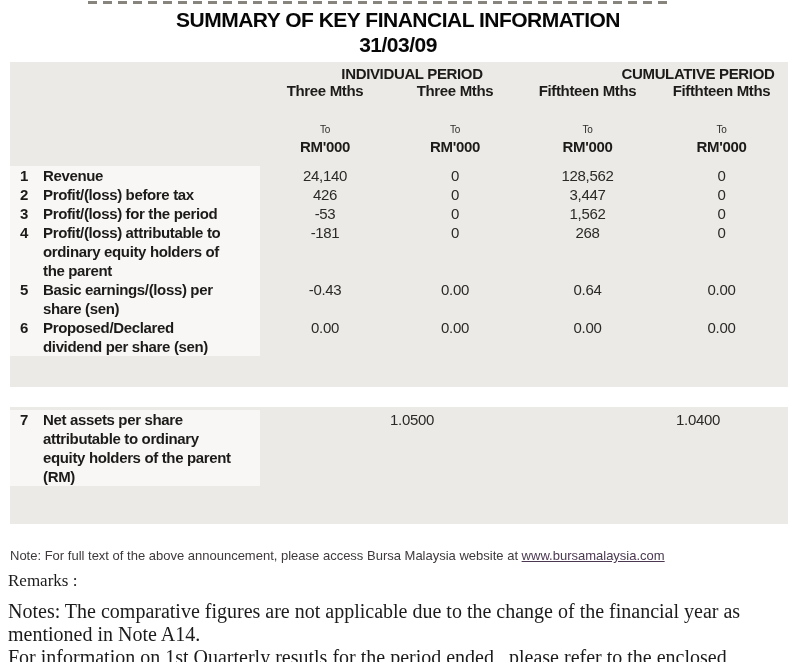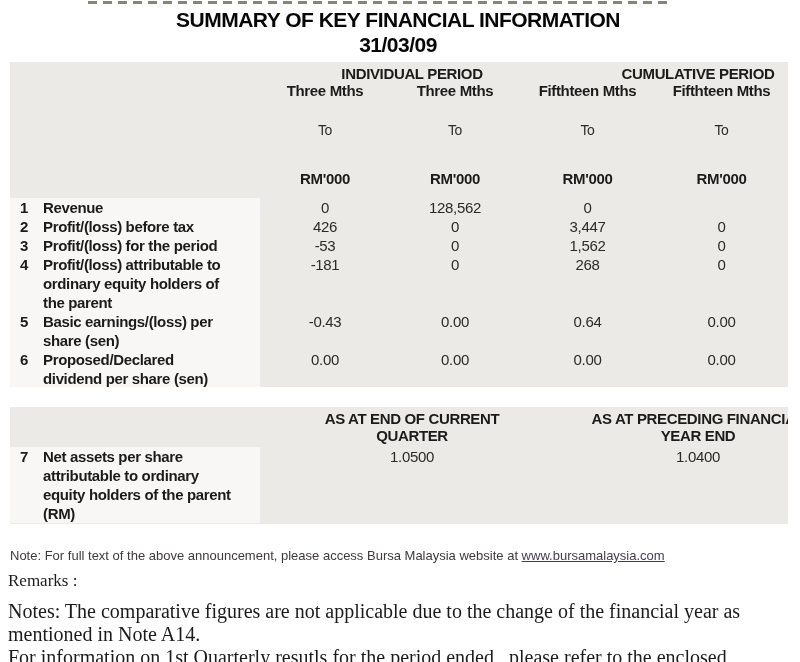--- a/index.html
+++ b/index.html
@@ -21,22 +21,22 @@
     color:#1D1B19; font-size:15px; letter-spacing:-0.35px; overflow:hidden;
   }
   .t1 { top:62px; height:325px; }
   .t2 { top:407px; height:117px; }
   .grid5 { display:grid; grid-template-columns:250px 130px 130px 135px 133px; }
   .grid3 { display:grid; grid-template-columns:250px 260px 268px;gap:22px; }
   .cell-c { text-align:center; }
   .bold { font-weight:bold; }
   .gh-row { padding-top:3px; line-height:17px; }
   .ch-row { line-height:17px; }
-  .to-row { margin-top:23px; line-height:16px; font-size:14px; font-weight:normal; color:#2E2C2A; }
-  .rm-row { margin-top:32px; line-height:17px; }
+  .to-row { margin-top:23px; line-height:16px; font-size:10px; font-weight:normal; color:#2E2C2A; }
+  .rm-row { line-height:17px; }
   .data-rows { margin-top:11px; }
   .d-row { line-height:19px; }
   .label-cell {
     background:#F8F7F5; display:flex; align-items:flex-start;
     padding-left:10px; font-weight:bold; box-sizing:border-box;
   }
   .row-num { width:23px; flex:none; font-weight:bold; }
   .row-label { white-space:pre-line; }
   .val-cell { text-align:center; font-weight:normal; color:#2B2A28; }
   .gh2-cell { font-weight:bold; text-align:center; white-space:pre-line; line-height:17px; }
@@ -97,20 +97,21 @@
     <div class="cell-c bold">RM'000</div>
   </div>
 
   <div class="data-rows">
 
     <div class="grid5 d-row">
       <div class="label-cell">
         <span class="row-num">1</span>
         <span class="row-label">Revenue</span>
       </div>
+      <div class="val-cell">24,140</div>
       <div class="val-cell">0</div>
       <div class="val-cell">128,562</div>
       <div class="val-cell">0</div>
     </div>
 
     <div class="grid5 d-row">
       <div class="label-cell">
         <span class="row-num">2</span>
         <span class="row-label">Profit/(loss) before tax</span>
       </div>
@@ -166,27 +167,20 @@
       <div class="val-cell">0.00</div>
       <div class="val-cell">0.00</div>
       <div class="val-cell">0.00</div>
     </div>
 
   </div>
 </div>
 
 <div class="tbl t2">
 
-  <div class="grid3 gh-row">
-    <div></div>
-    <div class="gh2-cell">AS AT END OF CURRENT
-QUARTER</div>
-    <div class="gh2-cell">AS AT PRECEDING FINANCIAL
-YEAR END</div>
-  </div>
 
   <div class="grid3 d-row r7">
     <div class="label-cell">
       <span class="row-num">7</span>
       <span class="row-label">Net assets per share
 attributable to ordinary
 equity holders of the parent
 (RM)</span>
     </div>
     <div class="val-cell">1.0500</div>

